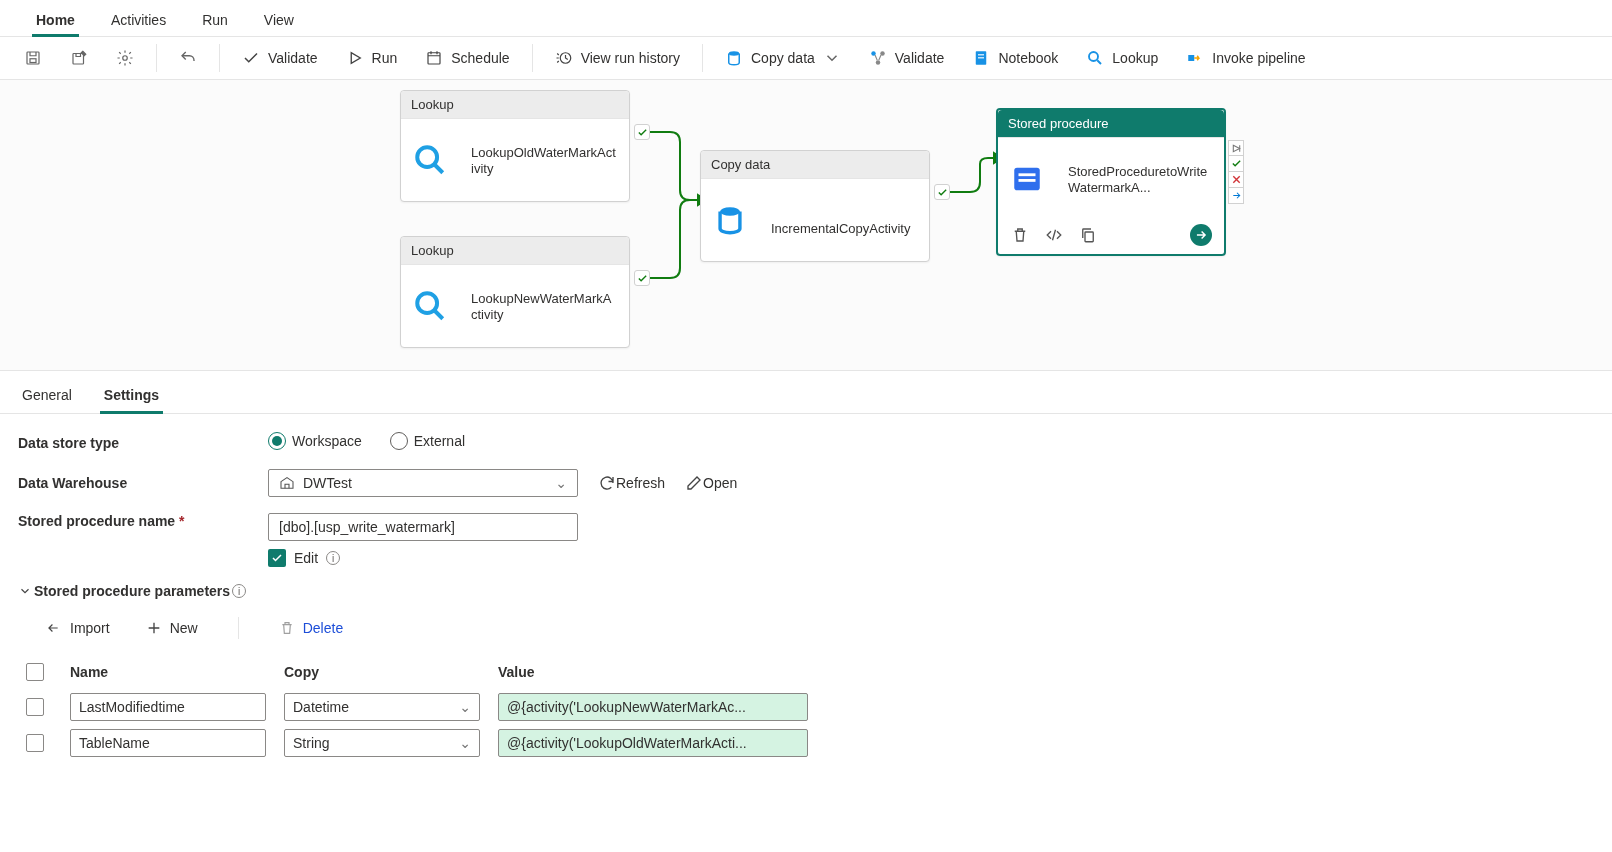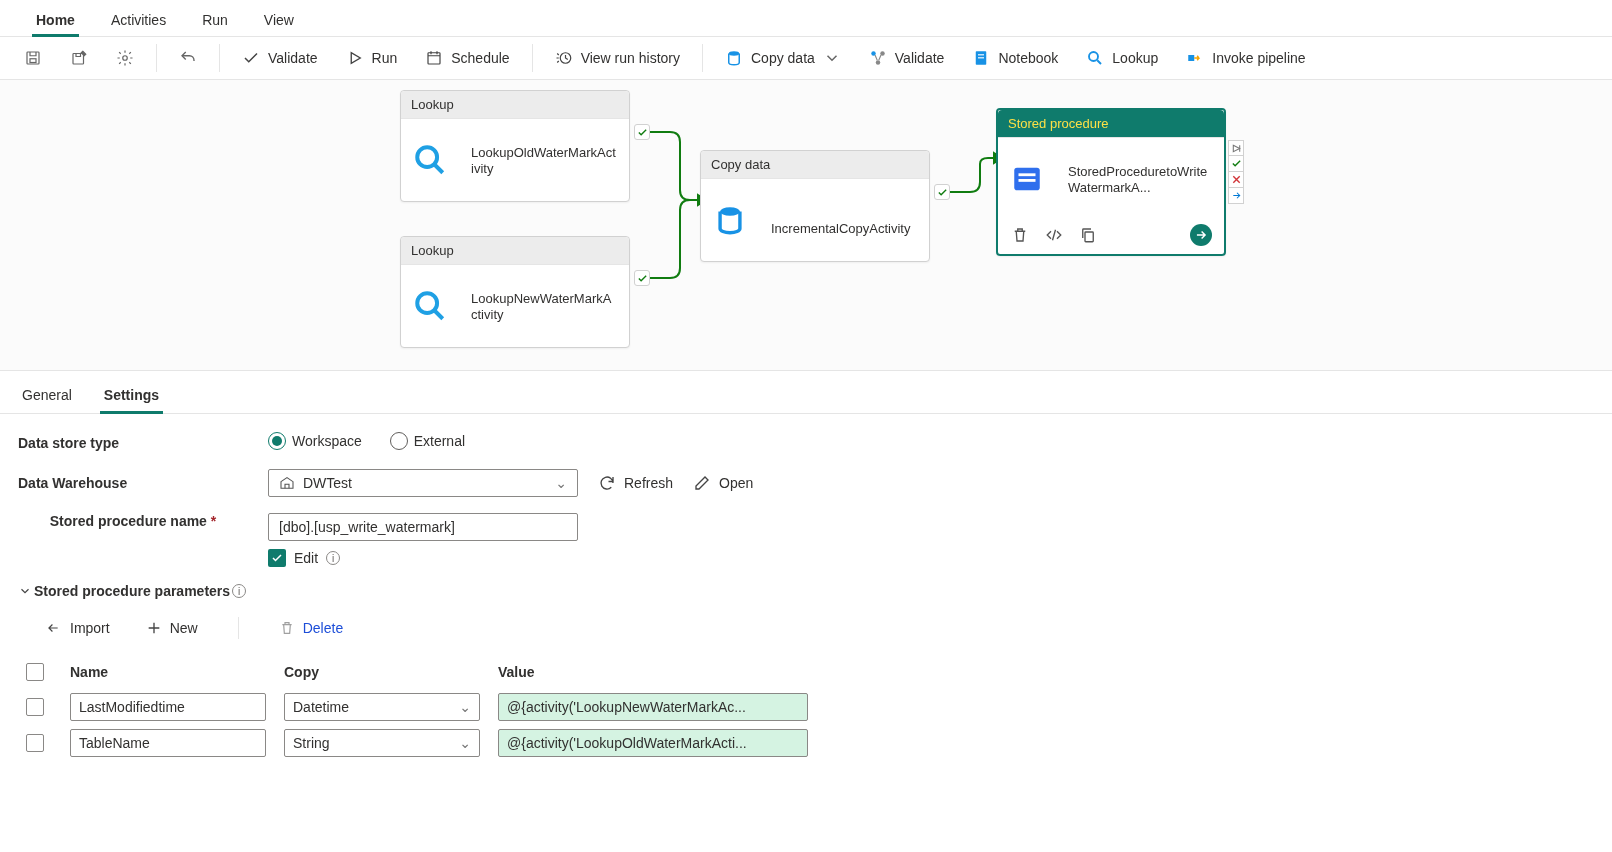--- a/index.html
+++ b/index.html
@@ -33,21 +33,21 @@
 
 
 .canvas{background:#fbfbfb;border-bottom:1px solid var(--border-light);min-height:260px;padding:10px 0 30px 0;position:relative;overflow:hidden;}
 .canvas-inner{position:relative;height:250px;margin-left:400px;}
 .activity{position:absolute;width:230px;border:1px solid var(--border);border-radius:4px;background:#fff;box-shadow:0 1px 2px rgba(0,0,0,0.05);}
 .activity-head{background:#ececec;padding:6px 10px;font-size:13px;border-bottom:1px solid var(--border-light);border-radius:4px 4px 0 0;}
 .activity-body{display:flex;align-items:flex-end;gap:24px;padding:24px 12px;}
 .act-ico{width:34px;height:34px;flex:0 0 34px;display:flex;align-items:center;justify-content:center;}
 .act-name{font-size:13px;line-height:1.25;word-break:break-word;}
 .activity.selected{border:2px solid var(--teal);}
-.activity.selected .activity-head{background:var(--teal);color:#fde047;}
+.activity.selected .activity-head{background:var(--teal);color:#ffffff;}
 .activity-footer{display:flex;gap:14px;padding:4px 12px 8px 12px;align-items:center;}
 .activity-footer .act-btn{width:20px;height:20px;display:inline-flex;align-items:center;justify-content:center;color:#555;}
 .activity-footer .go{margin-left:auto;width:22px;height:22px;border-radius:50%;background:var(--teal);color:#fff;}
 
 .status-badge{position:absolute;background:#fff;border:1px solid var(--border);border-radius:3px;width:16px;height:16px;display:flex;align-items:center;justify-content:center;}
 .status-badge svg{width:11px;height:11px;}
 
 .connector{position:absolute;pointer-events:none;}
 .connector path{stroke:var(--green);stroke-width:2;fill:none;}
 .connector .arrow{fill:var(--green);}
@@ -81,21 +81,21 @@
 .trow{display:flex;align-items:center;gap:18px;padding:4px 0;}
 .thead{font-weight:600;padding:10px 0 8px 0;}
 .tcell.cb{width:34px;display:flex;justify-content:center;}
 .tcell.name{width:196px;}
 .tcell.type{width:196px;}
 .tcell.value{flex:0 0 550px;}
 .cbox{width:18px;height:18px;border:1px solid #8a8886;border-radius:2px;}
 .cell-input{width:100%;border:1px solid #8a8886;border-radius:2px;padding:5px 8px;font-size:14px;background:#fff;display:flex;align-items:center;}
 .cell-input .chev{margin-left:auto;color:#777;}
 .expr{width:310px;border:1px solid #8a8886;border-radius:2px;padding:5px 8px;font-size:14px;background:var(--expr-bg);}
-.icon-link{display:inline-flex;align-items:center;gap:8px;color:var(--text);}
+.icon-link{display:inline-flex;align-items:center;color:var(--text);}
 .info{width:14px;height:14px;border:1px solid #8a8886;border-radius:50%;font-size:10px;display:inline-flex;align-items:center;justify-content:center;color:#605e5c;}
 </style>
 </head>
 <body>
 
 <div class="top-tabs">
   <div class="top-tab active">Home</div>
   <div class="top-tab">Activities</div>
   <div class="top-tab">Run</div>
   <div class="top-tab">View</div>
@@ -370,21 +370,21 @@
         <span>Refresh</span>
       </span>
     <span class="icon-link">
         <svg width="18" height="18" viewBox="0 0 24 24" fill="none" stroke="#444" stroke-width="1.8">
           <path d="M4 20h4L20 8l-4-4L4 16v4z"></path>
         </svg>
         <span>Open</span>
       </span>
   </div>
 
-  <div class="form-row" style="align-items:flex-start;text-align:center;">
+  <div class="form-row" style="align-items:flex-start;">
     <div class="label"><span>Stored procedure name</span> <span class="req">*</span></div>
     <div>
       <div class="input-like">
           <span>[dbo].[usp_write_watermark]</span>
         </div>
       <div style="margin-top:8px;display:flex;align-items:center;gap:8px;">
         <span class="check">
             <svg width="12" height="12" viewBox="0 0 24 24" fill="none" stroke="#fff" stroke-width="3">
               <path d="M4 12l5 5L20 6"></path>
             </svg>

